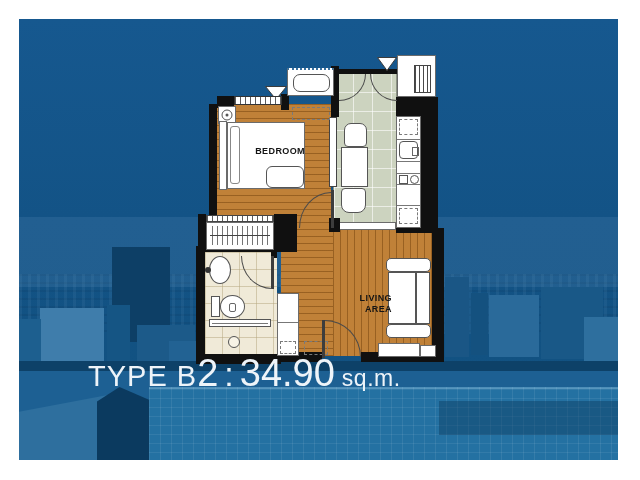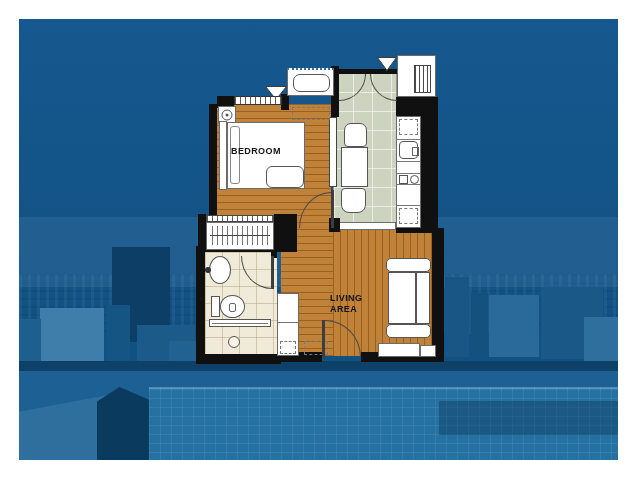--- a/index.html
+++ b/index.html
@@ -30,21 +30,21 @@
      background-image:repeating-linear-gradient(90deg,rgba(180,165,125,.5) 0 1px,transparent 1px 17px),
                       repeating-linear-gradient(180deg,rgba(180,165,125,.5) 0 1px,transparent 1px 17px);}
   .box{position:absolute;background:#fff;border:1px solid #6b6b6b;box-sizing:border-box;}
   .dashed{position:absolute;border:1px dashed #7a7a7a;box-sizing:border-box;background:transparent;}
   .arc{position:absolute;box-sizing:border-box;}
   .arc-tl{border-top:1px solid #4a4a4a;border-left:1px solid #4a4a4a;border-top-left-radius:100% 100%;}
   .arc-tr{border-top:1px solid #4a4a4a;border-right:1px solid #4a4a4a;border-top-right-radius:100% 100%;}
   .arc-bl{border-bottom:1px solid #4a4a4a;border-left:1px solid #4a4a4a;border-bottom-left-radius:100% 100%;}
   .arc-br{border-bottom:1px solid #4a4a4a;border-right:1px solid #4a4a4a;border-bottom-right-radius:100% 100%;}
   .leaf{position:absolute;background:#3d3d3d;}
-  .room-label{position:absolute;color:#141414;font-weight:bold;text-align:left;
+  .room-label{position:absolute;color:#141414;font-weight:bold;text-align:right;
               font-size:9px;line-height:11px;letter-spacing:.4px;}
   .room-label.sm{font-size:7.5px;line-height:9px;}
   .louvre{background-image:repeating-linear-gradient(90deg,#4a4a4a 0 1px,#fff 1px 4px);}
   .ticks{background-image:repeating-linear-gradient(90deg,#5c5c5c 0 1px,transparent 1px 5px);}
   .hline{position:absolute;background:#777;height:1px;}
   
   #unit-label{position:absolute;left:88px;top:352px;display:flex;align-items:baseline;
               color:var(--label-text,#eef4f9);white-space:pre;}
   .lbl-sm{font-size:29px;letter-spacing:1px;}
   .lbl-lg{font-size:38px;letter-spacing:0;}
@@ -186,14 +186,21 @@
     <div class="box" style="left:416px;top:272px;width:14px;height:52px;border-color:#555;"></div>
     <div class="box" style="left:386px;top:324px;width:45px;height:14px;border-radius:5px;border-color:#555;"></div>
     <div class="box" style="left:378px;top:343px;width:42px;height:14px;"></div>
     <div class="box" style="left:420px;top:345px;width:16px;height:12px;"></div>
     <div class="room-label" style="left:330px;top:293px;width:62px;">
       <span style="display:block;">LIVING</span>
       <span style="display:block;">AREA</span>
     </div>
   </div>
 
+  <div id="unit-label">
+    <span class="lbl-sm">TYPE B</span>
+    <span class="lbl-lg">2</span>
+    <span class="lbl-colon">:</span>
+    <span class="lbl-lg">34.90</span>
+    <span class="lbl-unit">sq.m.</span>
+  </div>
 
 </div>
 
 </body></html>

